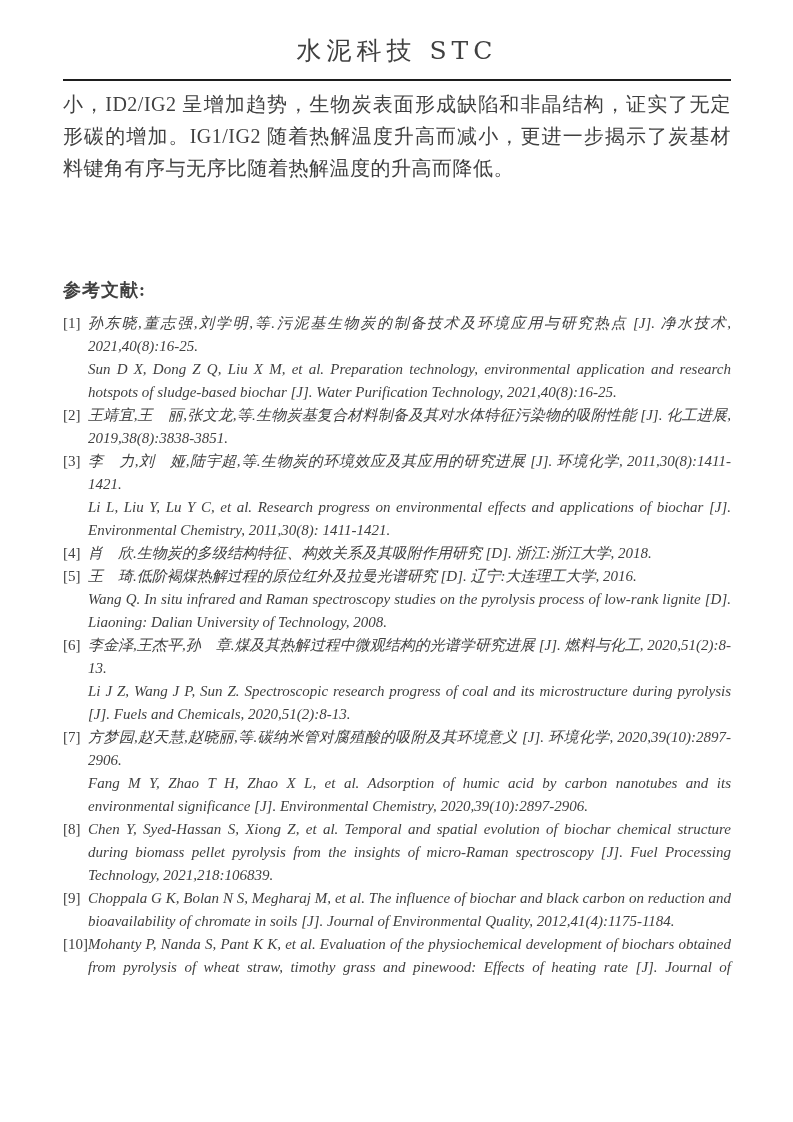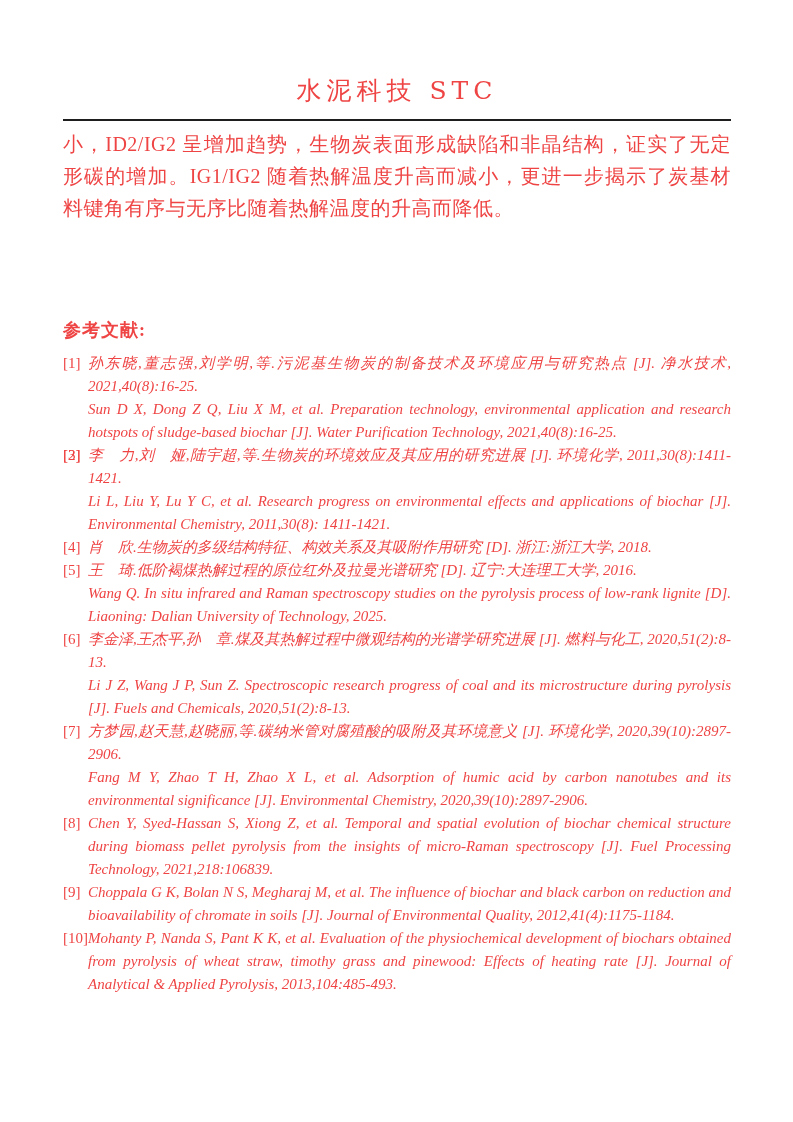--- a/index.html
+++ b/index.html
@@ -1,20 +1,19 @@
 <!DOCTYPE html>
 <html><head>
 <meta charset="utf-8">
 <style>
   html,body { margin:0; padding:0; background:#ffffff; }
   .page {
     width:793px; height:982px; position:relative; overflow:hidden;
-    background:#ffffff; color:#ef4444;
+    background:#ffffff; color:#404040;
     font-family:"Liberation Serif", serif;
-    margin-top:40px;
   }
   .content { position:absolute; left:63px; right:62px; top:0; }
 
   .journal-header {
     padding-top:34px; padding-bottom:12px; text-align:center;
     border-bottom:2px solid #1e1e1e;
   }
   .journal-title {
     font-family:"DejaVu Serif", serif;
     font-size:25px; letter-spacing:5px; font-weight:500;
@@ -64,37 +63,38 @@
       <p class="references-heading">参考文献:</p>
 
       <div class="ref">
         <span class="ref-marker">[1]</span>
         <p class="ref-zh">孙东晓,董志强,刘学明,等.污泥基生物炭的制备技术及环境应用与研究热点 [J]. 净水技术, 2021,40(8):16-25.</p>
         <p class="ref-en">Sun D X, Dong Z Q, Liu X M, et al. Preparation technology, environmental application and research hotspots of sludge-based biochar [J]. Water Purification Technology, 2021,40(8):16-25.</p>
       </div>
 
       <div class="ref">
         <span class="ref-marker">[2]</span>
+        <p class="ref-zh">王靖宜,王　丽,张文龙,等.生物炭基复合材料制备及其对水体特征污染物的吸附性能 [J]. 化工进展, 2019,38(8):3838-3851.</p>
       </div>
 
       <div class="ref">
         <span class="ref-marker">[3]</span>
         <p class="ref-zh">李　力,刘　娅,陆宇超,等.生物炭的环境效应及其应用的研究进展 [J]. 环境化学, 2011,30(8):1411-1421.</p>
         <p class="ref-en">Li L, Liu Y, Lu Y C, et al. Research progress on environmental effects and applications of biochar [J]. Environmental Chemistry, 2011,30(8): 1411-1421.</p>
       </div>
 
       <div class="ref">
         <span class="ref-marker">[4]</span>
         <p class="ref-zh">肖　欣.生物炭的多级结构特征、构效关系及其吸附作用研究 [D]. 浙江:浙江大学, 2018.</p>
       </div>
 
       <div class="ref">
         <span class="ref-marker">[5]</span>
         <p class="ref-zh">王　琦.低阶褐煤热解过程的原位红外及拉曼光谱研究 [D]. 辽宁:大连理工大学, 2016.</p>
-        <p class="ref-en">Wang Q. In situ infrared and Raman spectroscopy studies on the pyrolysis process of low-rank lignite [D]. Liaoning: Dalian University of Technology, 2025.</p>
+        <p class="ref-en">Wang Q. In situ infrared and Raman spectroscopy studies on the pyrolysis process of low-rank lignite [D]. Liaoning: Dalian University of Technology, 2008.</p>
       </div>
 
       <div class="ref">
         <span class="ref-marker">[6]</span>
         <p class="ref-zh">李金泽,王杰平,孙　章.煤及其热解过程中微观结构的光谱学研究进展 [J]. 燃料与化工, 2020,51(2):8-13.</p>
         <p class="ref-en">Li J Z, Wang J P, Sun Z. Spectroscopic research progress of coal and its microstructure during pyrolysis [J]. Fuels and Chemicals, 2020,51(2):8-13.</p>
       </div>
 
       <div class="ref">
         <span class="ref-marker">[7]</span>

